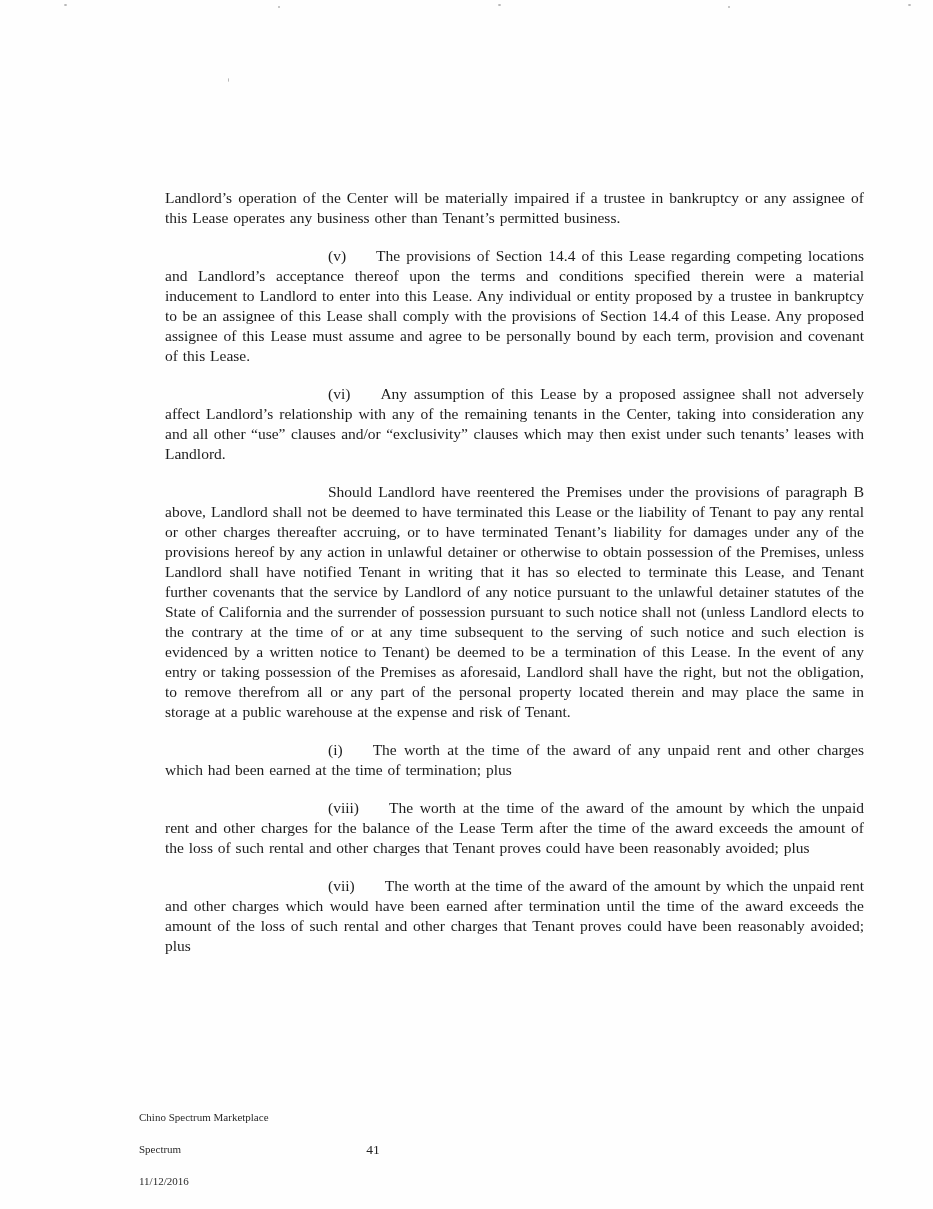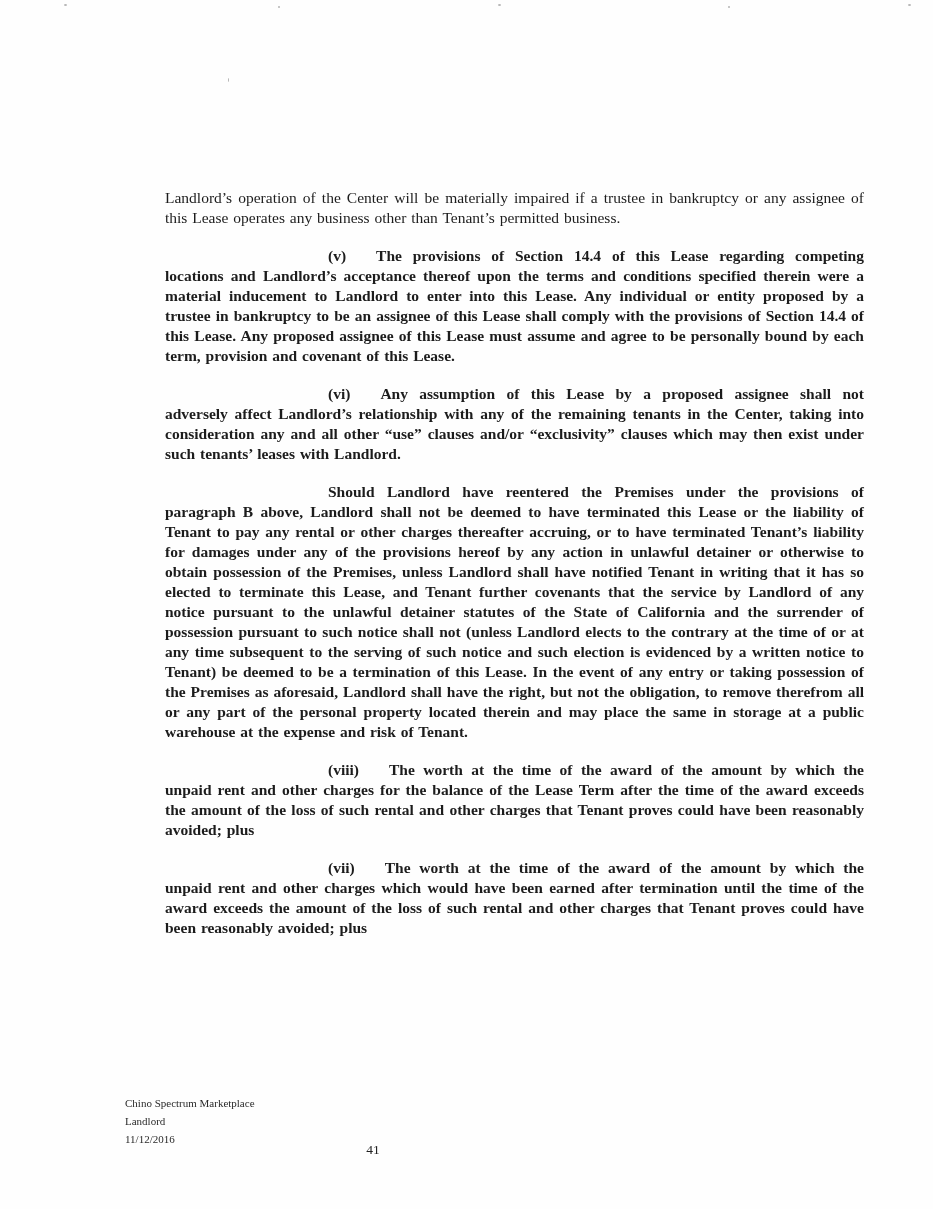--- a/index.html
+++ b/index.html
@@ -33,37 +33,36 @@
   }
   .para {
     margin: 0 0 18px 0;
     font-size: 15.5px;
     line-height: 20px;
     text-align: justify;
     word-spacing: 1px;
   }
   .para.indent-first {
     text-indent: 163px;
-    font-weight: bold;
   }
   .para-label {
     padding-right: 30px;
   }
   .para-label:empty {
     padding-right: 0;
   }
   .footer {
     position: absolute;
     top: 1092px;
     left: 121px;
     font-size: 11px;
     line-height: 14px;
     color: #2a2a2a;
   }
-  .footer div { margin: 4px; }
+  .footer div { margin: 18px; }
   .page-number {
     position: absolute;
     top: 1142px;
     left: 0;
     width: 746px;
     text-align: center;
     font-size: 13.5px;
     color: #222222;
   }
 </style>
@@ -83,28 +82,29 @@
 
     <p class="para"><span class="para-label"></span><span>Landlord’s operation of the Center will be materially impaired if a trustee in bankruptcy or any assignee of this Lease operates any business other than Tenant’s permitted business.</span></p>
 
     <p class="para indent-first"><span class="para-label">(v)</span><span>The provisions of Section 14.4 of this Lease regarding competing locations and Landlord’s acceptance thereof upon the terms and conditions specified therein were a material inducement to Landlord to enter into this Lease.  Any individual or entity proposed by a trustee in bankruptcy to be an assignee of this Lease shall comply with the provisions of Section 14.4 of this Lease.  Any proposed assignee of this Lease must assume and agree to be personally bound by each term, provision and covenant of this Lease.</span></p>
 
     <p class="para indent-first"><span class="para-label">(vi)</span><span>Any assumption of this Lease by a proposed assignee shall not adversely affect Landlord’s relationship with any of the remaining tenants in the Center, taking into consideration any and all other “use” clauses and/or “exclusivity” clauses which may then exist under such tenants’ leases with Landlord.</span></p>
 
     <p class="para indent-first"><span class="para-label"></span><span>Should Landlord have reentered the Premises under the provisions of paragraph B above, Landlord shall not be deemed to have terminated this Lease or the liability of Tenant to pay any rental or other charges thereafter accruing, or to have terminated Tenant’s liability for damages under any of the provisions hereof by any action in unlawful detainer or otherwise to obtain possession of the Premises, unless Landlord shall have notified Tenant in writing that it has so elected to terminate this Lease, and Tenant further covenants that the service by Landlord of any notice pursuant to the unlawful detainer statutes of the State of California and the surrender of possession pursuant to such notice shall not (unless Landlord elects to the contrary at the time of or at any time subsequent to the serving of such notice and such election is evidenced by a written notice to Tenant) be deemed to be a termination of this Lease.  In the event of any entry or taking possession of the Premises as aforesaid, Landlord shall have the right, but not the obligation, to remove therefrom all or any part of the personal property located therein and may place the same in storage at a public warehouse at the expense and risk of Tenant.</span></p>
 
 
+    <p class="para indent-first"><span class="para-label">(i)</span><span>The worth at the time of the award of any unpaid rent and other charges which had been earned at the time of termination; plus</span></p>
 
     <p class="para indent-first"><span class="para-label">(viii)</span><span>The worth at the time of the award of the amount by which the unpaid rent and other charges for the balance of the Lease Term after the time of the award exceeds the amount of the loss of such rental and other charges that Tenant proves could have been reasonably avoided; plus</span></p>
 
     <p class="para indent-first"><span class="para-label">(vii)</span><span>The worth at the time of the award of the amount by which the unpaid rent and other charges which would have been earned after termination until the time of the award exceeds the amount of the loss of such rental and other charges that Tenant proves could have been reasonably avoided; plus</span></p>
 
   </div>
 
   <div class="footer">
     <div>Chino Spectrum Marketplace</div>
-    <div>Landlord</div>
+    <div>Spectrum</div>
     <div>11/12/2016</div>
   </div>
 
   <div class="page-number">41</div>
 
 </div>
 
 </body></html>

